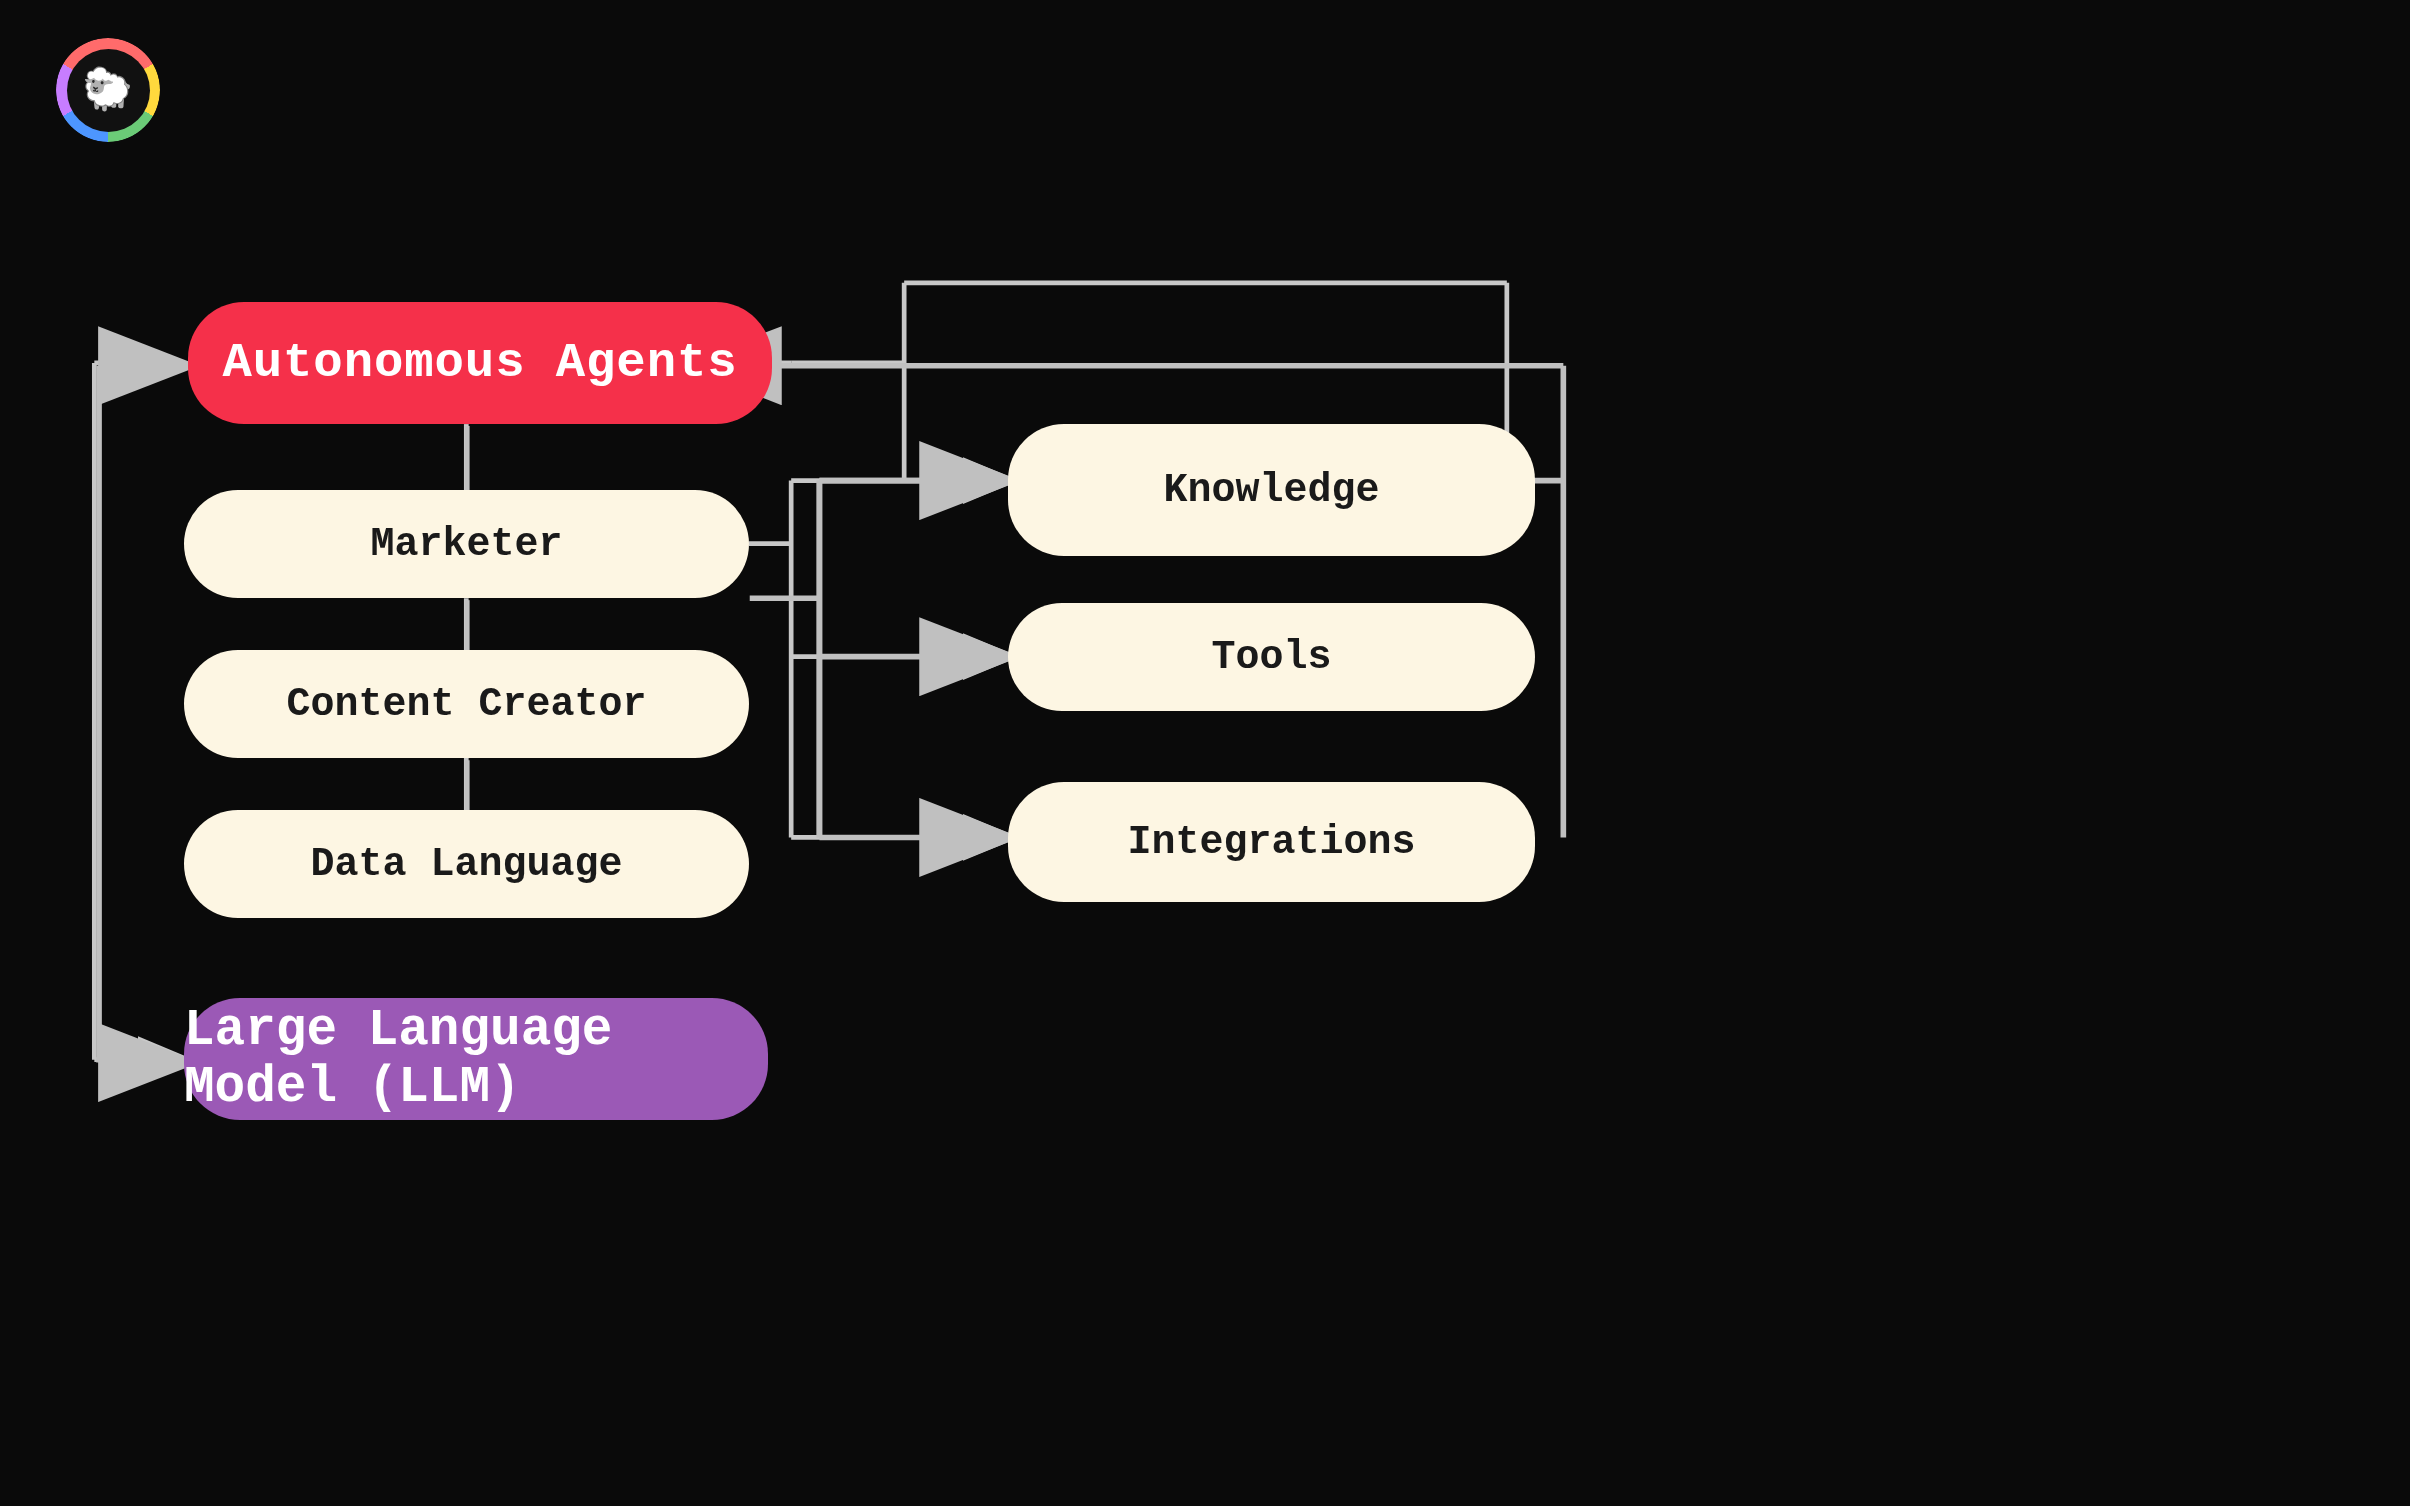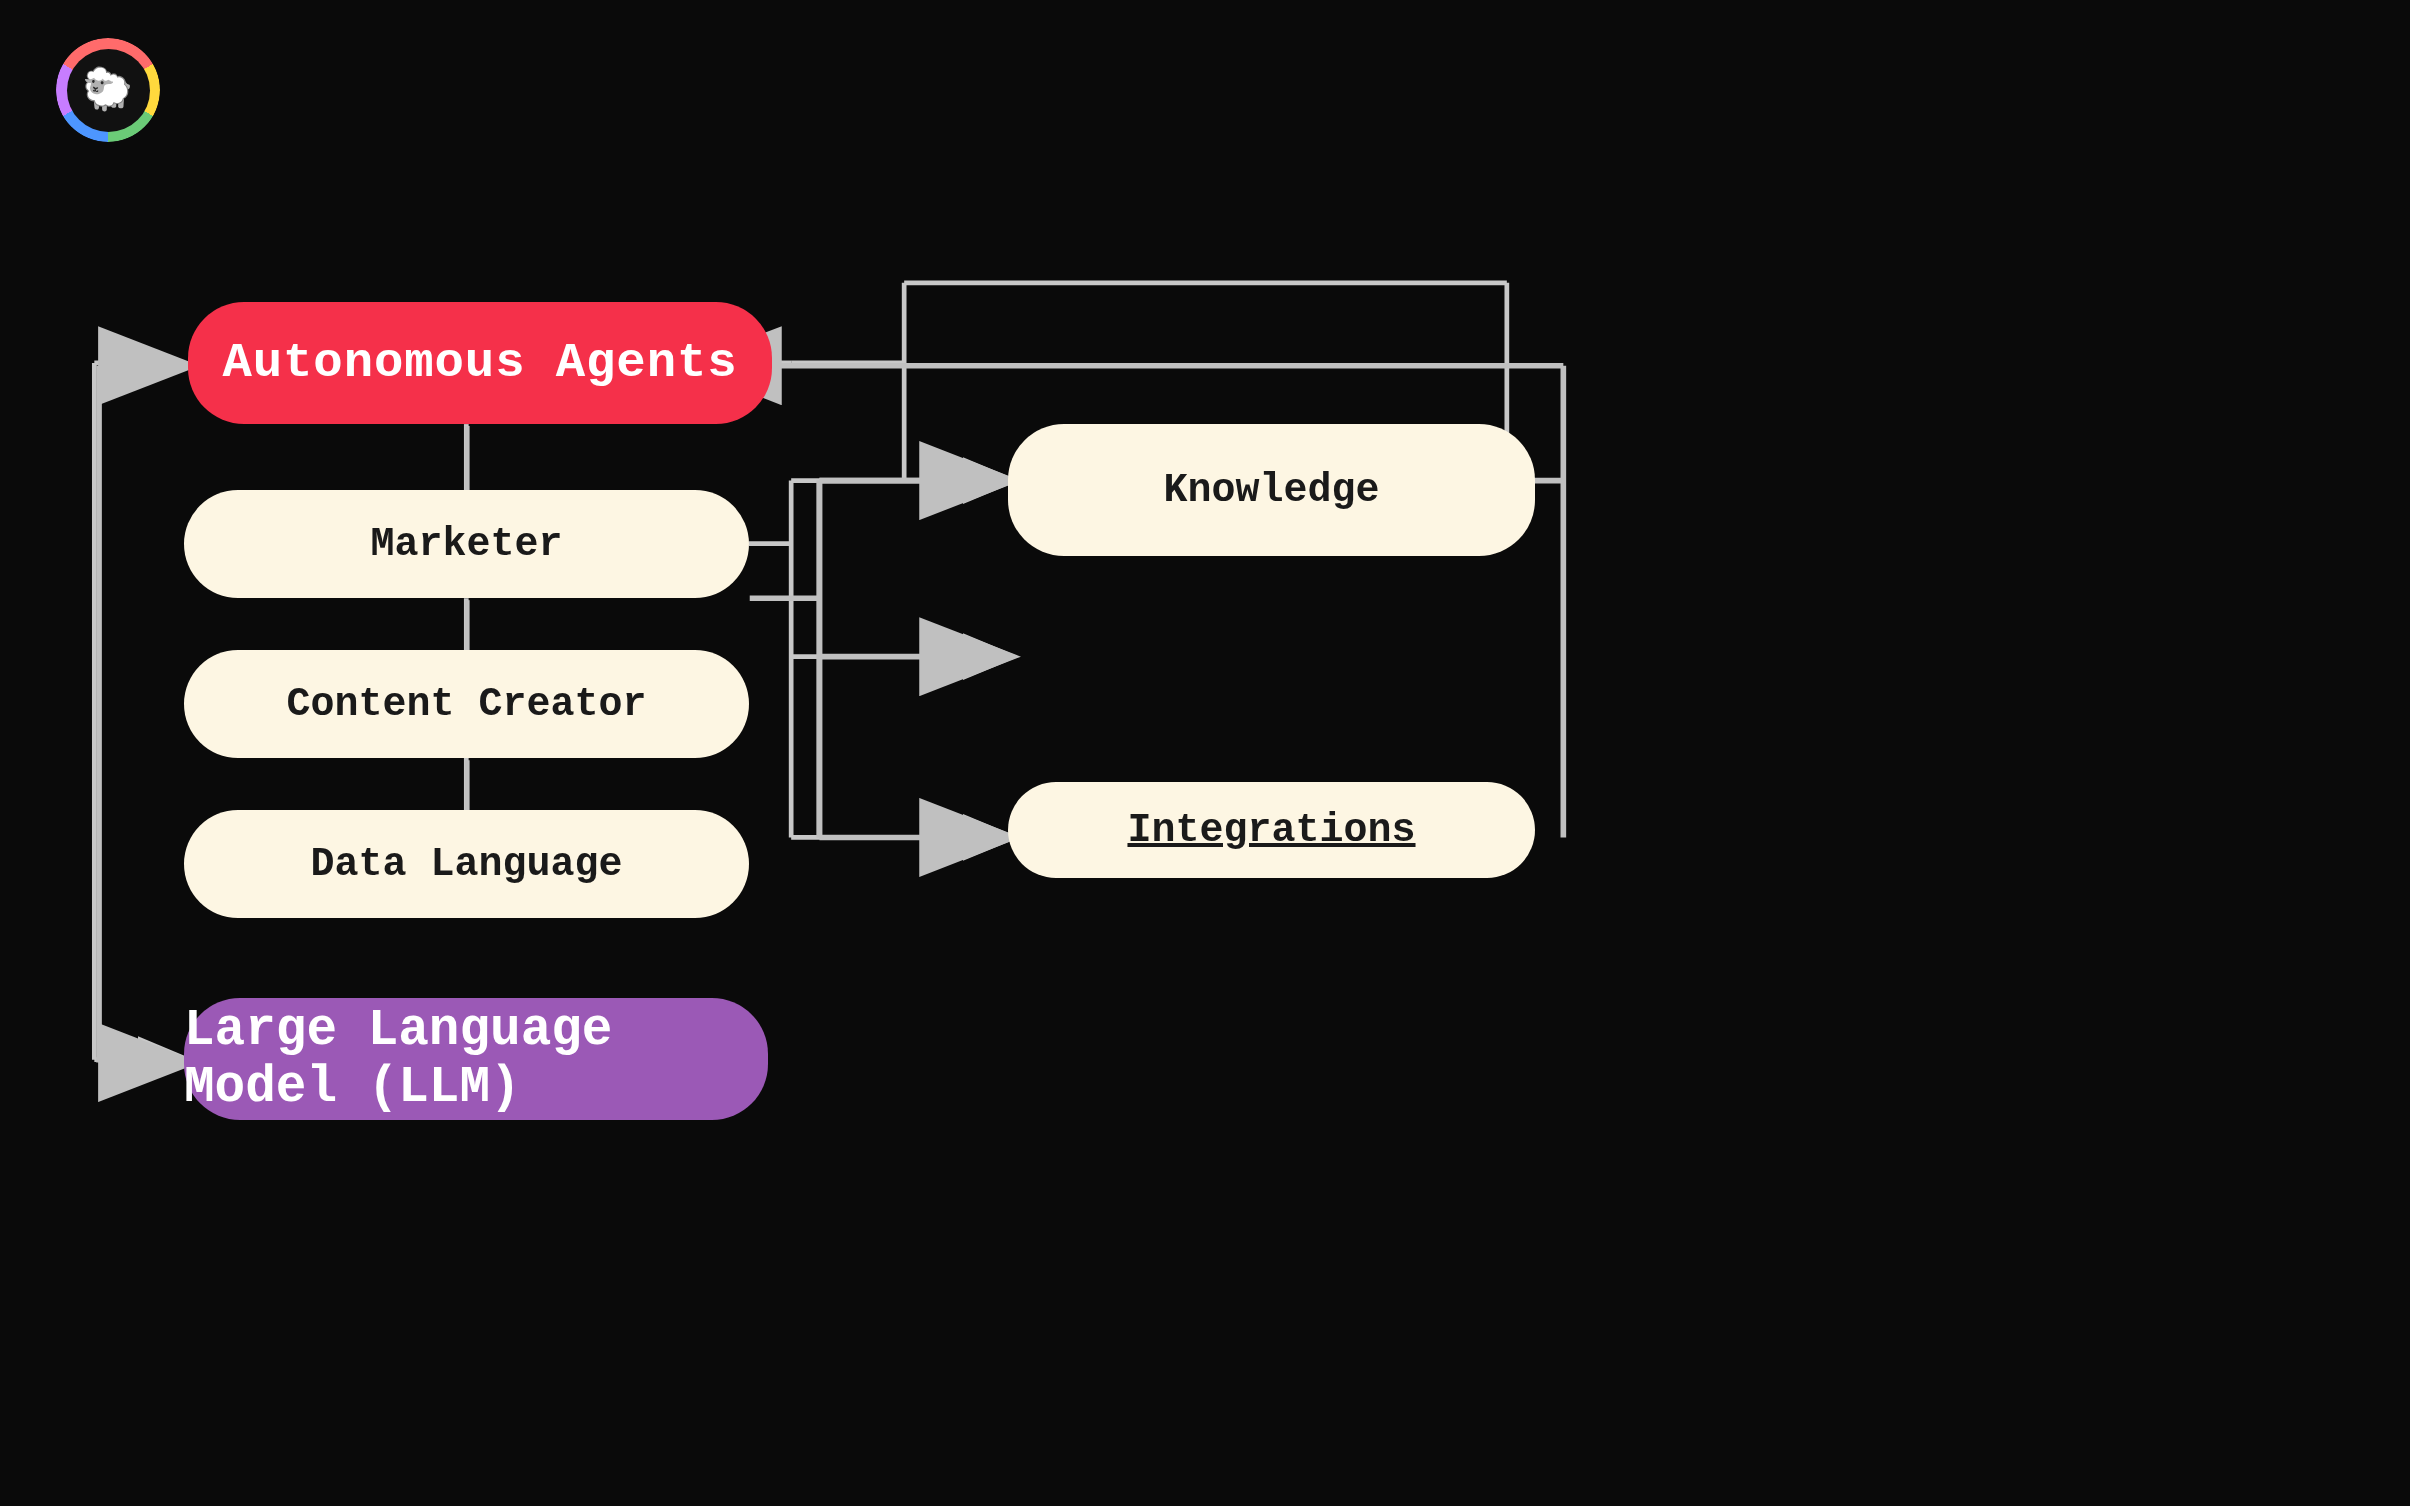--- a/index.html
+++ b/index.html
@@ -134,22 +134,21 @@
       left: 1008px;
       top: 452px;
       width: 527px;
       height: 108px;
     }
 
     .node-integrations {
       left: 1008px;
       top: 631px;
       width: 527px;
-      height: 96px;
-      text-decoration: underline;
+      height: 120px;
     }
 
     
     .arrows-svg {
       position: absolute;
       top: 0;
       left: 0;
       width: 2411px;
       height: 1356px;
       pointer-events: none;
@@ -266,19 +265,22 @@
   </div>
 
   <div class="node node-llm">
     <span>Large Language Model (LLM)</span>
   </div>
 
   <div class="node node-cream node-knowledge">
     <span>Knowledge</span>
   </div>
 
+  <div class="node node-cream node-tools">
+    <span>Tools</span>
+  </div>
 
   <div class="node node-cream node-integrations">
     <span>Integrations</span>
   </div>
 
 </div>
 
 
 </body></html>

